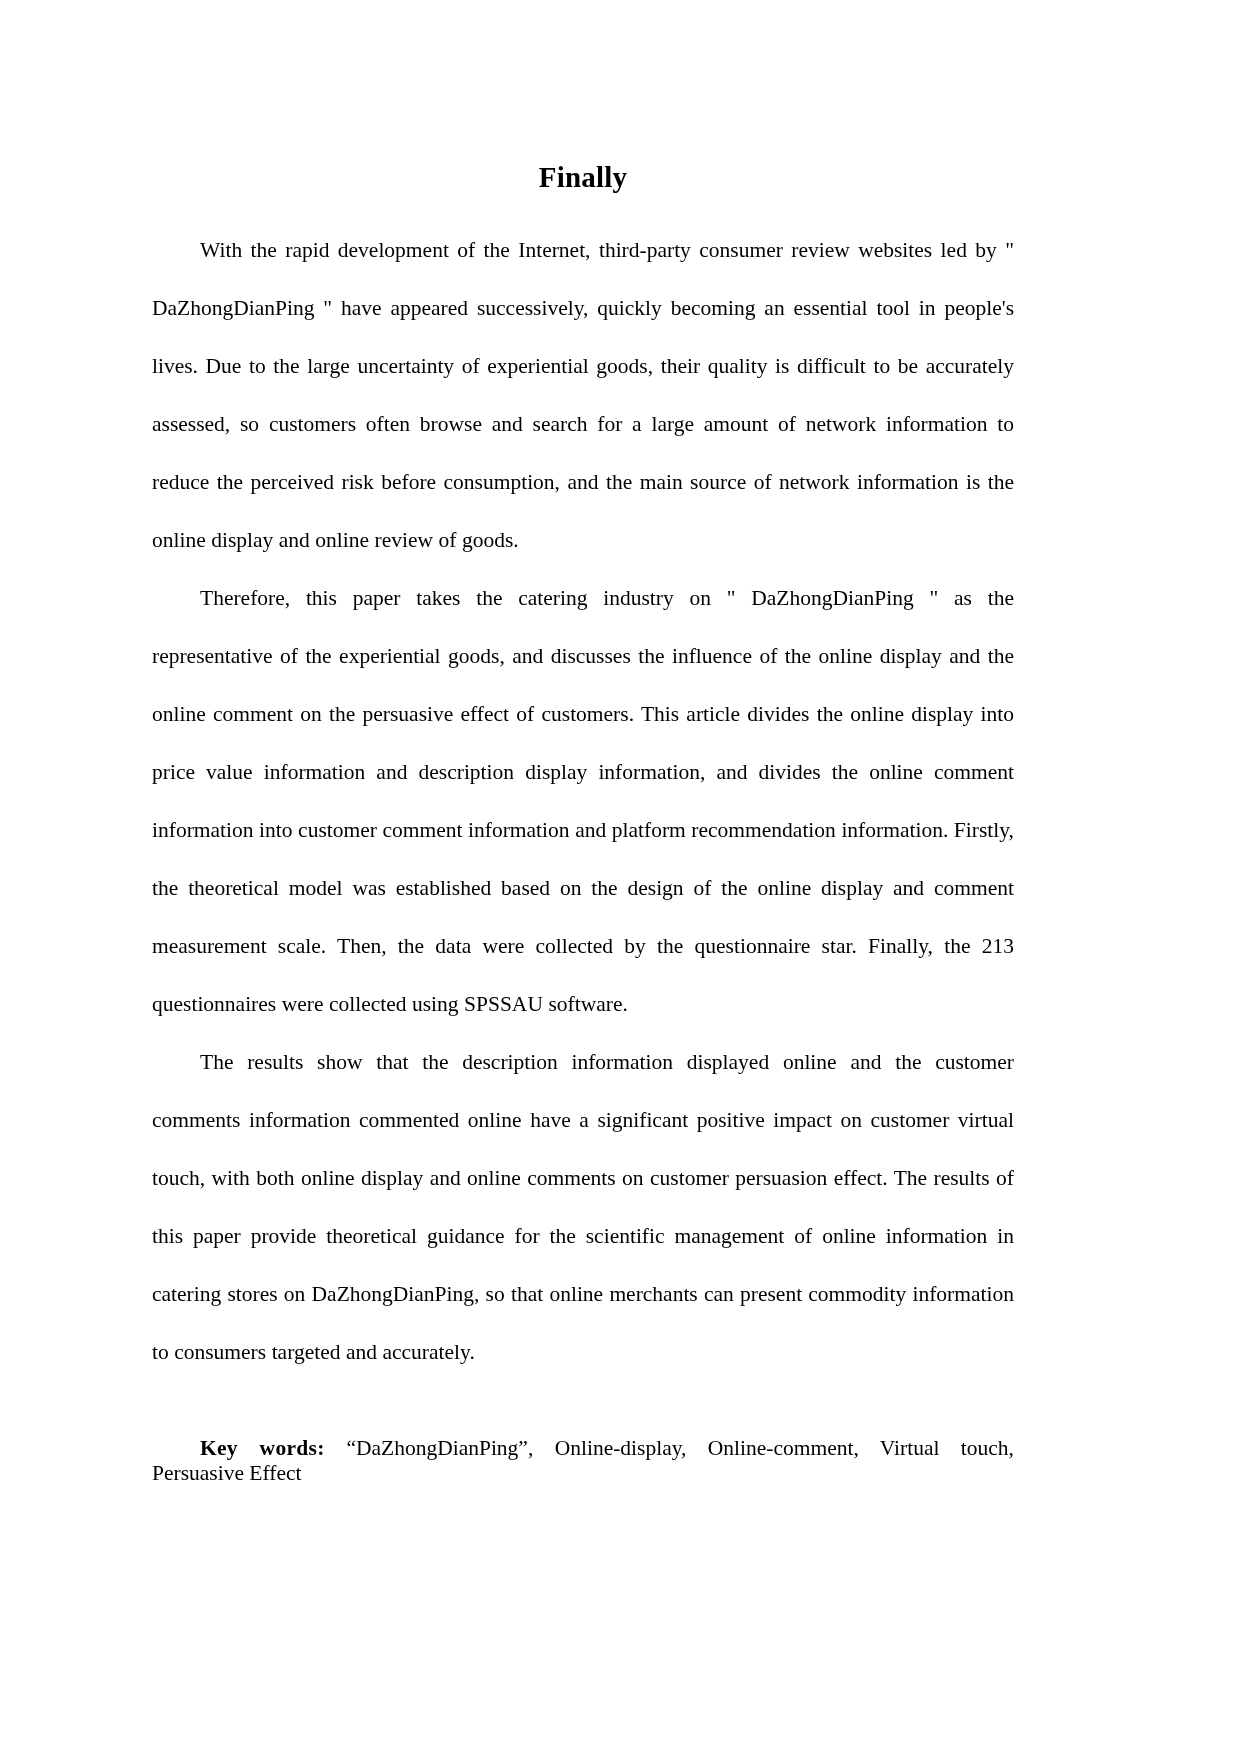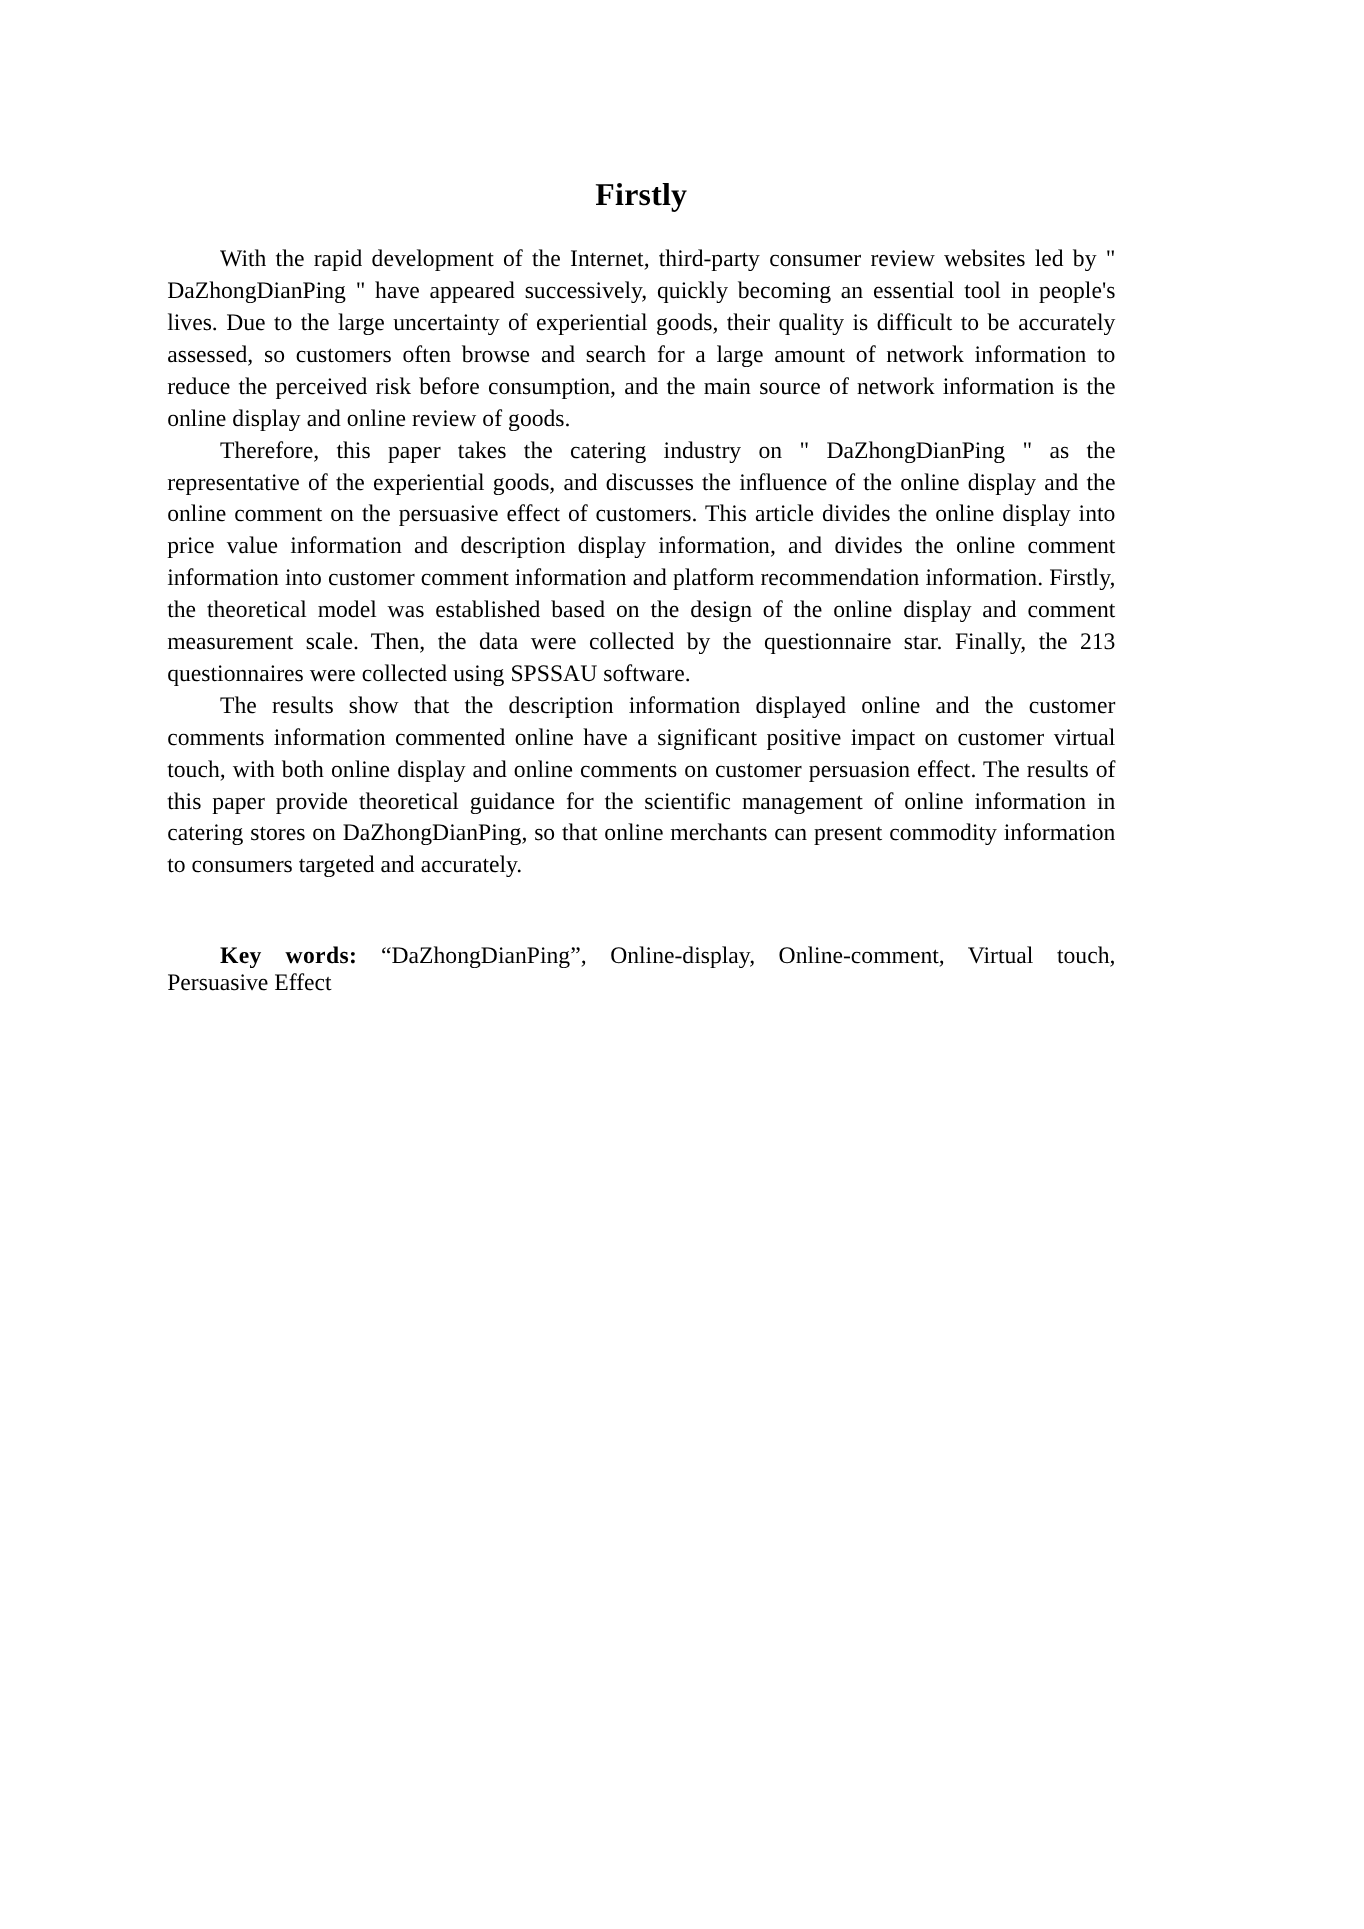--- a/index.html
+++ b/index.html
@@ -28,21 +28,21 @@
     text-align: center;
     font-size: 29px;
     font-weight: bold;
     line-height: 1.2;
     margin: 0 0 26px 0;
     letter-spacing: 0.2px;
     font-family: "Liberation Serif", "DejaVu Serif", serif;
   }
   .para {
     font-size: 21.5px;
-    line-height: 29px;
+    line-height: 58px;
     text-align: justify;
     text-justify: inter-word;
     text-indent: 48px;
     margin: 0;
     hyphens: none;
     word-spacing: 0.1px;
   }
   .para + .para {
     margin-top: 0px;
     font-family: Liberation Serif, serif;
@@ -69,21 +69,21 @@
   .para, .keywords {
     font-stretch: normal;
   }
 </style>
 </head>
 <body>
 
 <div class="page">
   <div class="content">
 
-    <h1 class="doc-title">Firstly</h1>
+    <h1 class="doc-title">Finally</h1>
 
     <p class="para">With the rapid development of the Internet, third-party consumer review websites led by " DaZhongDianPing " have appeared successively, quickly becoming an essential tool in people's lives. Due to the large uncertainty of experiential goods, their quality is difficult to be accurately assessed, so customers often browse and search for a large amount of network information to reduce the perceived risk before consumption, and the main source of network information is the online display and online review of goods.</p>
 
     <p class="para">Therefore, this paper takes the catering industry on " DaZhongDianPing " as the representative of the experiential goods, and discusses the influence of the online display and the online comment on the persuasive effect of customers. This article divides the online display into price value information and description display information, and divides the online comment information into customer comment information and platform recommendation information. Firstly, the theoretical model was established based on the design of the online display and comment measurement scale. Then, the data were collected by the questionnaire star. Finally, the 213 questionnaires were collected using SPSSAU software.</p>
 
     <p class="para">The results show that the description information displayed online and the customer comments information commented online have a significant positive impact on customer virtual touch, with both online display and online comments on customer persuasion effect. The results of this paper provide theoretical guidance for the scientific management of online information in catering stores on DaZhongDianPing, so that online merchants can present commodity information to consumers targeted and accurately.</p>
 
     <div class="keywords-block">
       <p class="keywords"><span class="kw-label">Key words:&nbsp;</span><span class="kw-list">“DaZhongDianPing”, Online-display, Online-comment, Virtual touch, Persuasive Effect</span></p>
     </div>

